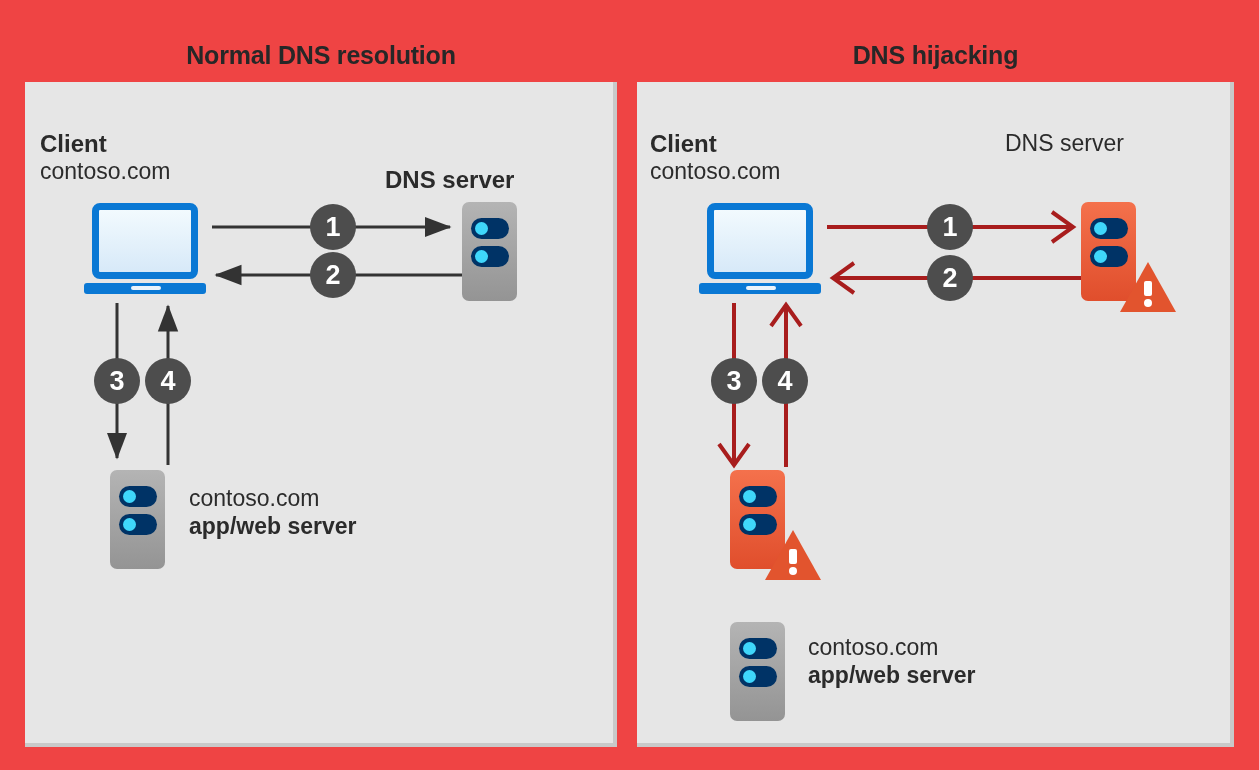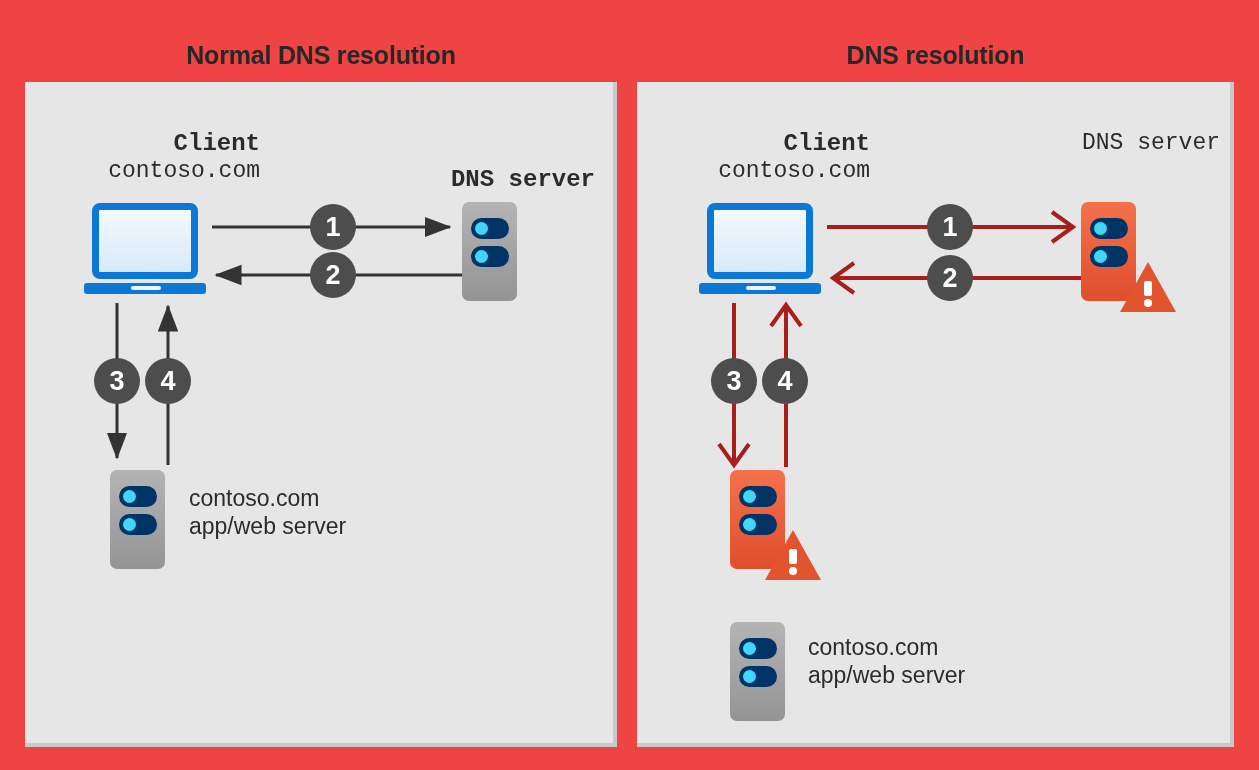--- a/index.html
+++ b/index.html
@@ -35,25 +35,24 @@
     background: #e6e6e6;
     border-right: 4px solid #c9c9c9;
     border-bottom: 4px solid #c9c9c9;
   }
   #panel-left  { left: 25px;  top: 82px; width: 592px; height: 665px; }
   #panel-right { left: 637px; top: 82px; width: 597px; height: 665px; }
 
   
   .node-label {
     position: absolute;
-    text-align: right;
+    text-align: left;
     white-space: nowrap;
     color: #2b2b2b;
     line-height: 1.18;
-    font-family: Liberation Mono, monospace;
   }
   .node-label .l1 { display: block; font-size: 24px; font-weight: bold; }
   .node-label .l2 { display: block; font-size: 23px; font-weight: normal; }
 
   
   .laptop { position: absolute; }
   .laptop .screen {
     position: absolute; left: 8px; top: 0;
     width: 106px; height: 76px;
     border: 7px solid #0a78d4;
@@ -138,30 +137,30 @@
   }
 
   
   .caption {
     position: absolute;
     white-space: nowrap;
     color: #2b2b2b;
     line-height: 1.22;
   }
   .caption .c1 { display: block; font-size: 23px; font-weight: normal; }
-  .caption .c2 { display: block; font-size: 23px; font-weight: normal; text-align: right; }
+  .caption .c2 { display: block; font-size: 23px; font-weight: bold; text-align: right; }
   .caption.single { font-size: 24px; font-weight: bold; }
 </style>
 </head>
 <body>
 
 <div id="canvas">
 
   <div class="panel-title" id="title-left">Normal DNS resolution</div>
-  <div class="panel-title" id="title-right">DNS resolution</div>
+  <div class="panel-title" id="title-right">DNS hijacking</div>
 
   <div class="panel" id="panel-left"></div>
 
   <div class="node-label" style="left:40px; top:130px; width:220px;">
     <span class="l1">Client</span>
     <span class="l2">contoso.com</span>
   </div>
 
   <div class="laptop" style="left:84px; top:203px; width:122px; height:92px;">
     <div class="screen"></div>

